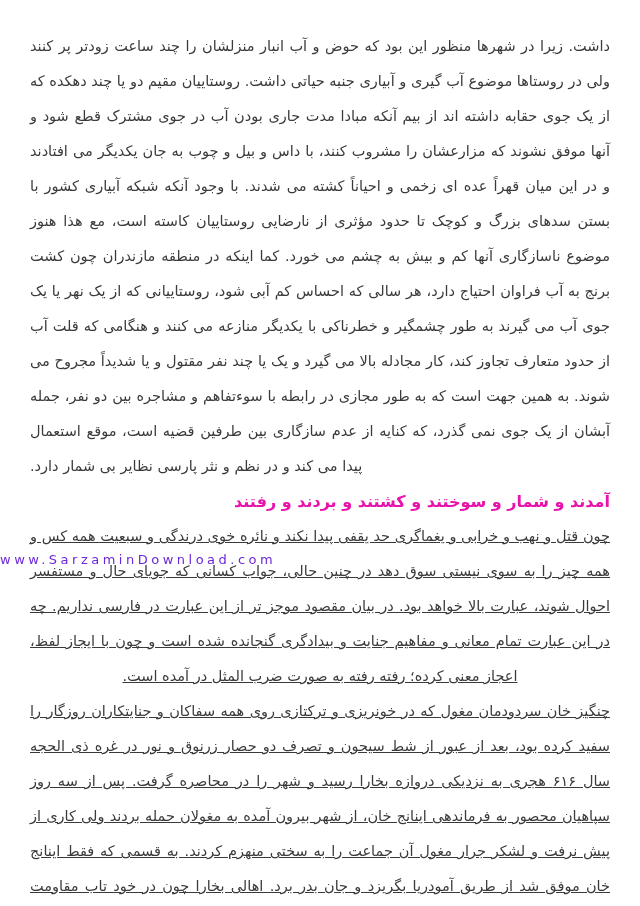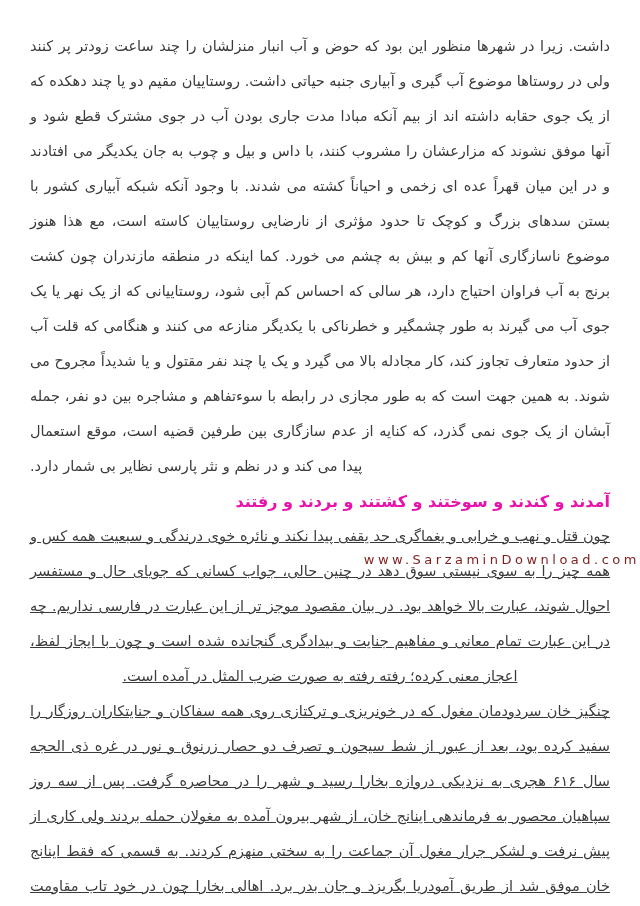--- a/index.html
+++ b/index.html
@@ -40,37 +40,37 @@
     color: #e812ac;
     text-align: right;
     text-align-last: right;
   }
   .watermark {
     position: absolute;
     top: 551px;
     left: 0;
     width: 100%;
     direction: ltr;
-    text-align: right;
-    color: #7f1d1d;
+    text-align: left;
+    color: #6d28d9;
     font-size: 13px;
     letter-spacing: 3.5px;
     line-height: 18px;
   }
 </style>
 </head>
 <body>
 
 <div class="page">
 
   <div class="text-body">
 
     <p class="para last-left">داشت. زیرا در شهرها منظور این بود که حوض و آب انبار منزلشان را چند ساعت زودتر پر کنند ولی در روستاها موضوع آب گیری و آبیاری جنبه حیاتی داشت. روستاییان مقیم دو یا چند دهکده که از یک جوی حقابه داشته اند از بیم آنکه مبادا مدت جاری بودن آب در جوی مشترک قطع شود و آنها موفق نشوند که مزارعشان را مشروب کنند، با داس و بیل و چوب به جان یکدیگر می افتادند و در این میان قهراً عده ای زخمی و احیاناً کشته می شدند. با وجود آنکه شبکه آبیاری کشور با بستن سدهای بزرگ و کوچک تا حدود مؤثری از نارضایی روستاییان کاسته است، مع هذا هنوز موضوع ناسازگاری آنها کم و بیش به چشم می خورد. کما اینکه در منطقه مازندران چون کشت برنج به آب فراوان احتیاج دارد، هر سالی که احساس کم آبی شود، روستاییانی که از یک نهر یا یک جوی آب می گیرند به طور چشمگیر و خطرناکی با یکدیگر منازعه می کنند و هنگامی که قلت آب از حدود متعارف تجاوز کند، کار مجادله بالا می گیرد و یک یا چند نفر مقتول و یا شدیداً مجروح می شوند. به همین جهت است که به طور مجازی در رابطه با سوءتفاهم و مشاجره بین دو نفر، جمله آبشان از یک جوی نمی گذرد، که کنایه از عدم سازگاری بین طرفین قضیه است، موقع استعمال پیدا می کند و در نظم و نثر پارسی نظایر بی شمار دارد.</p>
 
-    <h2 class="section-heading">آمدند و کندند و سوختند و کشتند و بردند و رفتند</h2>
+    <h2 class="section-heading">آمدند و شمار و سوختند و کشتند و بردند و رفتند</h2>
 
     <p class="para last-center">چون قتل و نهب و خرابی و یغماگری حد یقفی پیدا نکند و نائره خوی درندگی و سبعیت همه کس و همه چیز را به سوی نیستی سوق دهد در چنین حالی، جواب کسانی که جویای حال و مستفسر احوال شوند، عبارت بالا خواهد بود. در بیان مقصود موجز تر از این عبارت در فارسی نداریم. چه در این عبارت تمام معانی و مفاهیم جنایت و بیدادگری گنجانده شده است و چون با ایجاز لفظ، اعجاز معنی کرده؛ رفته رفته به صورت ضرب المثل در آمده است.</p>
 
 
     <p class="para last-center">چنگیز خان سردودمان مغول که در خونریزی و ترکتازی روی همه سفاکان و جنایتکاران روزگار را سفید کرده بود، بعد از عبور از شط سیحون و تصرف دو حصار زرنوق و نور در غره ذی الحجه سال ۶۱۶ هجری به نزدیکی دروازه بخارا رسید و شهر را در محاصره گرفت. پس از سه روز سپاهیان محصور به فرماندهی اینانج خان، از شهر بیرون آمده به مغولان حمله بردند ولی کاری از پیش نرفت و لشکر جرار مغول آن جماعت را به سختی منهزم کردند. به قسمی که فقط اینانج خان موفق شد از طریق آمودریا بگریزد و جان بدر برد. اهالی بخارا چون در خود تاب مقاومت ندیدند، اضطراراً زنهار خواستند و دروازه های شهر را بروی قشون چنگیز گشودند و مغولان در تاریخ چهارم ذی الحجه به آن شهر عظیم و آباد ریختند.</p>
 
   </div>
 
   <div class="watermark">www.SarzaminDownload.com</div>
 

